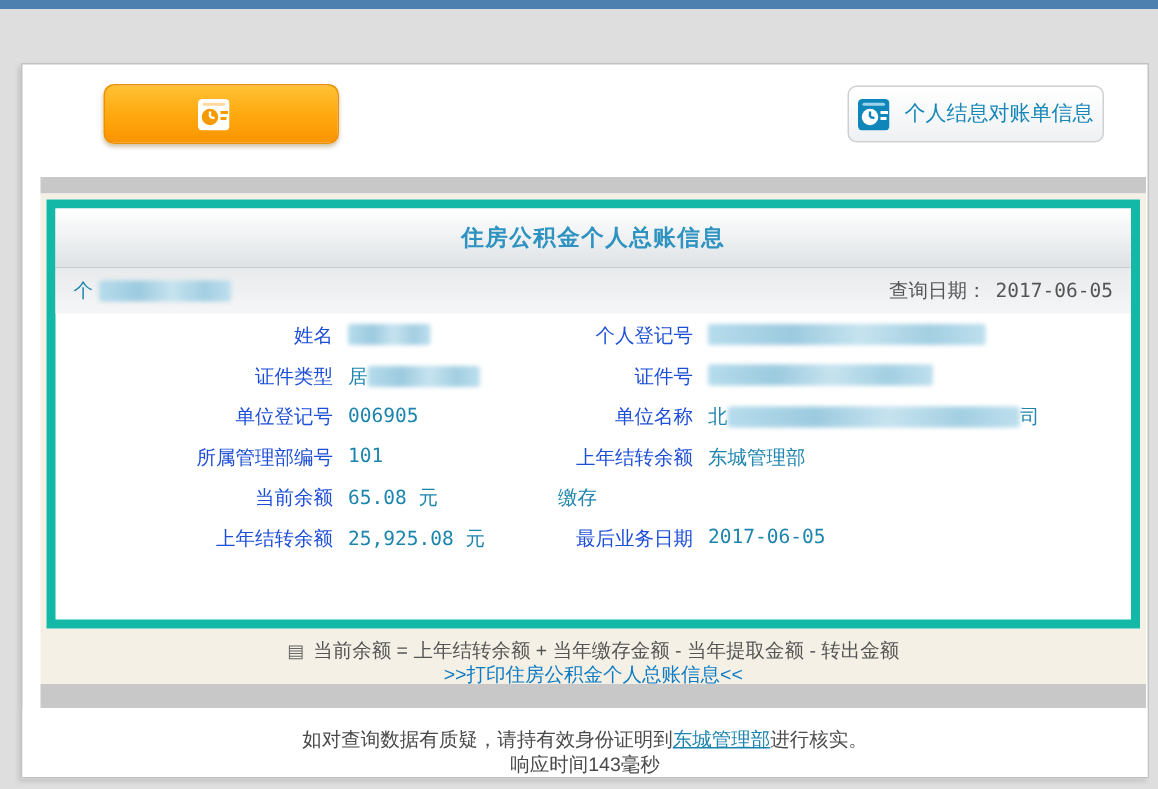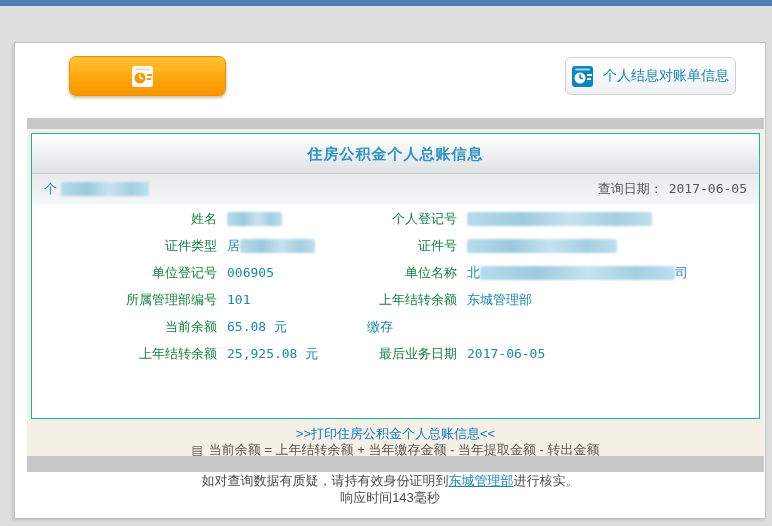--- a/index.html
+++ b/index.html
@@ -37,49 +37,49 @@
   .tab.inactive svg .itop{fill:#9fd4e8;}
   .tab.active svg .ibox{fill:#ffffff;} .tab.active svg .iface{fill:#f59a00;}
   .tab.active svg .ihand{stroke:#ffffff;} .tab.active svg .iline{fill:#f59a00;}
   .tab.active svg .itop{fill:#ffd9a0;}
   
   .graybar{position:absolute;left:12px;right:1px;height:11px;background:#c8c8c8;}
   .bar1{top:75px;}
   .bar2{top:413px;height:16px;}
   .beige{position:absolute;left:12px;right:1px;top:86px;height:327px;background:#f5f0e5;}
   .inner{position:absolute;left:4px;top:4px;right:4px;height:286px;
-         background:#fff;border:1px solid #14b8a6;box-sizing:border-box;}
+         background:#fff;border:6px solid #14b8a6;box-sizing:border-box;}
   .titleband{height:39px;line-height:39px;text-align:center;
     background:linear-gradient(#ffffff,#dee2e5);
     border-bottom:1px solid #c9cdd0;
     color:#2e93c1;font-size:15px;font-weight:bold;letter-spacing:1px;}
   .inforow{height:30px;display:flex;justify-content:space-between;align-items:center;
     padding:0 12px;background:linear-gradient(#e8eaec,#f5f6f7);
     font-size:13px;color:#555;}
   .qdate .num{font-family:"DejaVu Sans Mono","Liberation Mono",monospace;margin-left:6px;}
   
   .fields{position:absolute;left:0;right:0;top:71px;}
   .frow{display:grid;grid-template-columns:185px 140px 100px auto;
         height:27px;align-items:center;font-size:13px;}
-  .flabel{text-align:right;color:#15803d;white-space:nowrap;}
+  .flabel{text-align:right;color:#1d4ed8;white-space:nowrap;}
   .fvalue{padding-left:10px;color:#1d85ad;white-space:nowrap;
           font-family:"DejaVu Sans Mono","Liberation Mono",monospace;font-size:13px;}
   .fvalue .cn{font-family:"Liberation Sans","DejaVu Sans",sans-serif;}
   .mask{display:inline-block;height:14px;vertical-align:-3px;border-radius:2px;
         background:linear-gradient(90deg,#b6dcec,#9ccadf 30%,#c6e3ef 55%,#a3cfe2 80%,#bedfee);
         filter:blur(1.3px);}
   .m55{width:55px;} .m185{width:185px;} .m75{width:75px;} .m150{width:150px;} .m195{width:195px;} .m88{width:88px;}
   
   .formula{position:absolute;left:0;right:0;top:297px;text-align:center;
            color:#555;font-size:13px;line-height:16px;}
   .formula .ficon{color:#666;margin-right:6px;font-size:12px;}
   .printlink{color:#0d7bc4;cursor:pointer;}
   
   .footerarea{position:absolute;left:0;right:0;top:429px;height:47px;background:#fff;
-    text-align:center;color:#4a4a4a;font-size:13px;line-height:17px;
+    text-align:center;color:#4a4a4a;font-size:13px;line-height:17px;padding-top:12px;
     box-sizing:border-box;border-bottom:1px solid #bdbdbd;}
   .deptlink{color:#1d85ad;text-decoration:underline;cursor:pointer;}
 </style>
 </head>
 <body>
 
 <div class="topbar"></div>
 
 <div class="outer">
 
@@ -162,24 +162,24 @@
           <span class="flabel">上年结转余额</span>
           <span class="fvalue">25,925.08 元</span>
           <span class="flabel">最后业务日期</span>
           <span class="fvalue">2017-06-05</span>
         </div>
       </div>
     </div>
 
     <div class="formula">
       <div>
-        <span class="printlink">&gt;&gt;打印住房公积金个人总账信息&lt;&lt;</span>
+        <span class="ficon">▤</span><span>当前余额 = 上年结转余额 + 当年缴存金额 - 当年提取金额 - 转出金额</span>
       </div>
       <div>
-        <span class="ficon">▤</span><span>当前余额 = 上年结转余额 + 当年缴存金额 - 当年提取金额 - 转出金额</span>
+        <span class="printlink">&gt;&gt;打印住房公积金个人总账信息&lt;&lt;</span>
       </div>
     </div>
   </div>
 
   <div class="graybar bar2"></div>
 
   <div class="footerarea">
     <div>
       <span>如对查询数据有质疑，请持有效身份证明到</span><span class="deptlink">东城管理部</span><span>进行核实。</span>
     </div>

